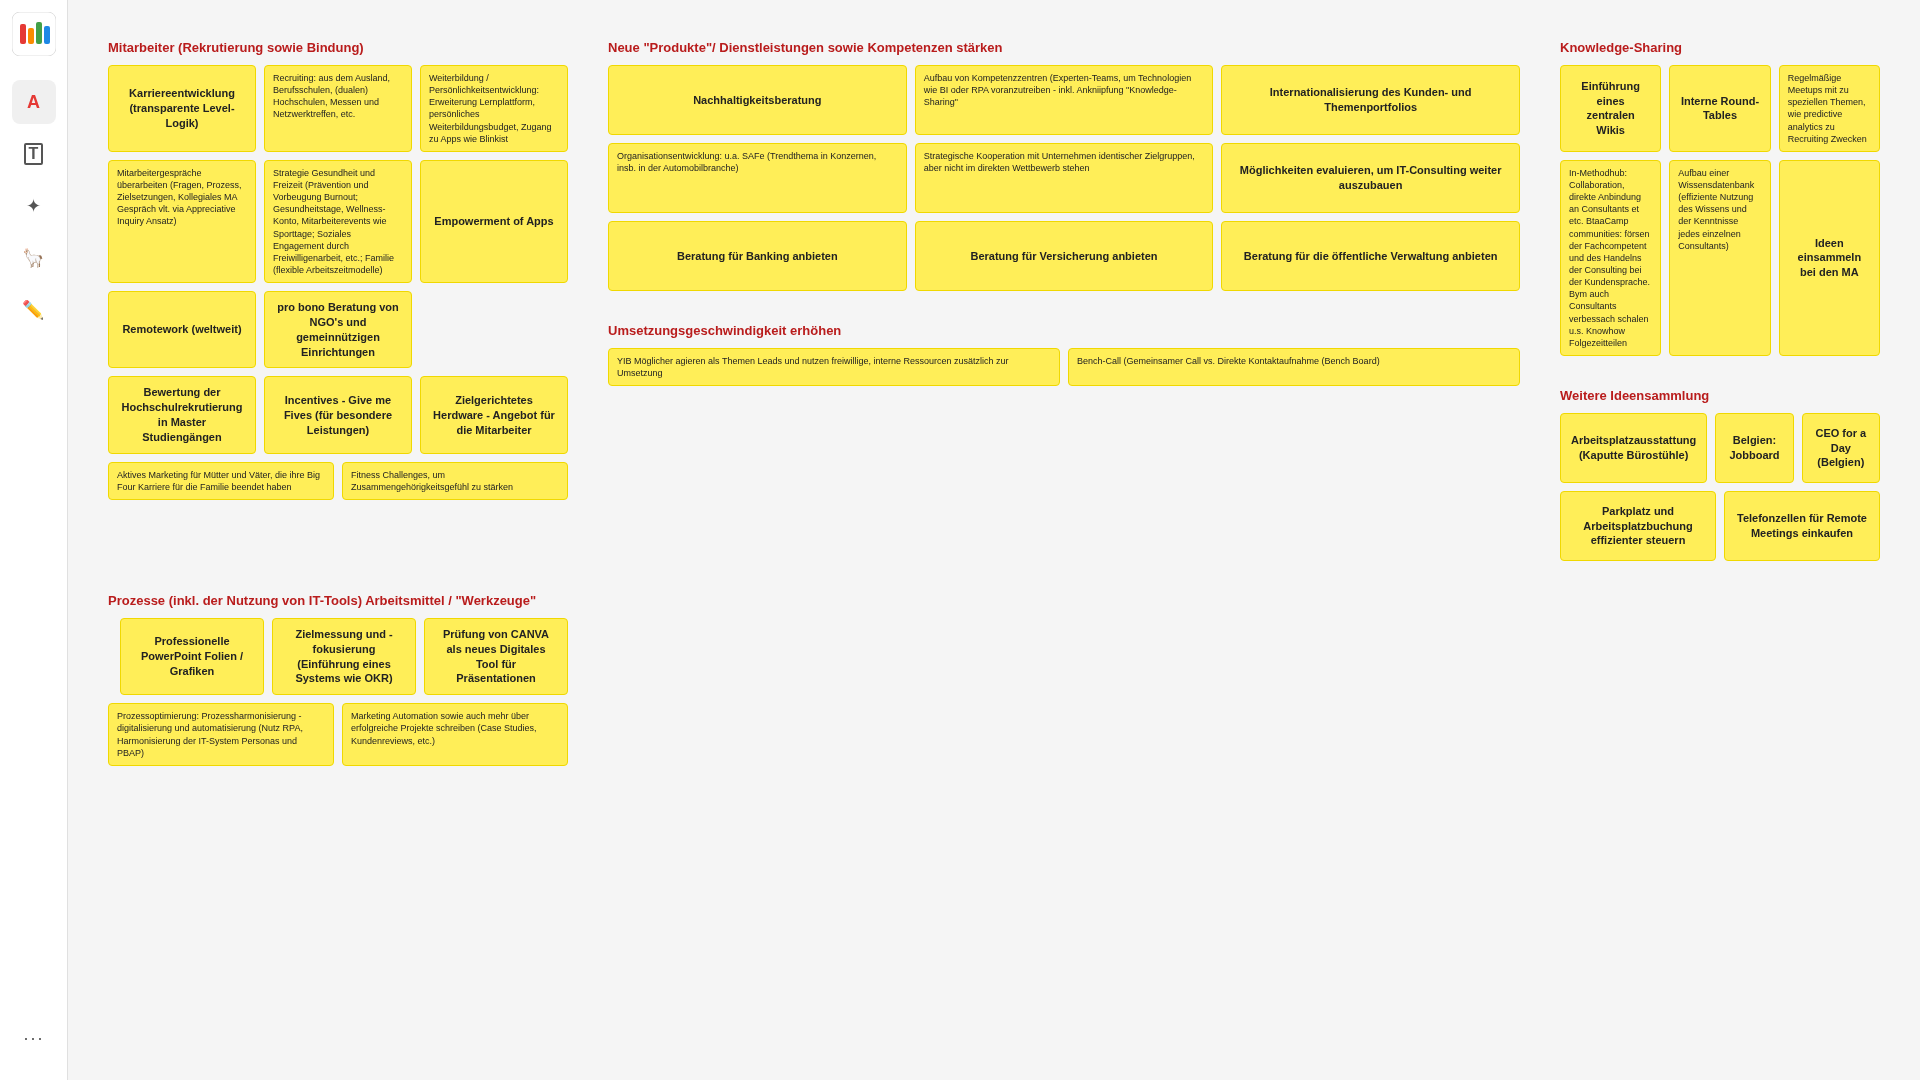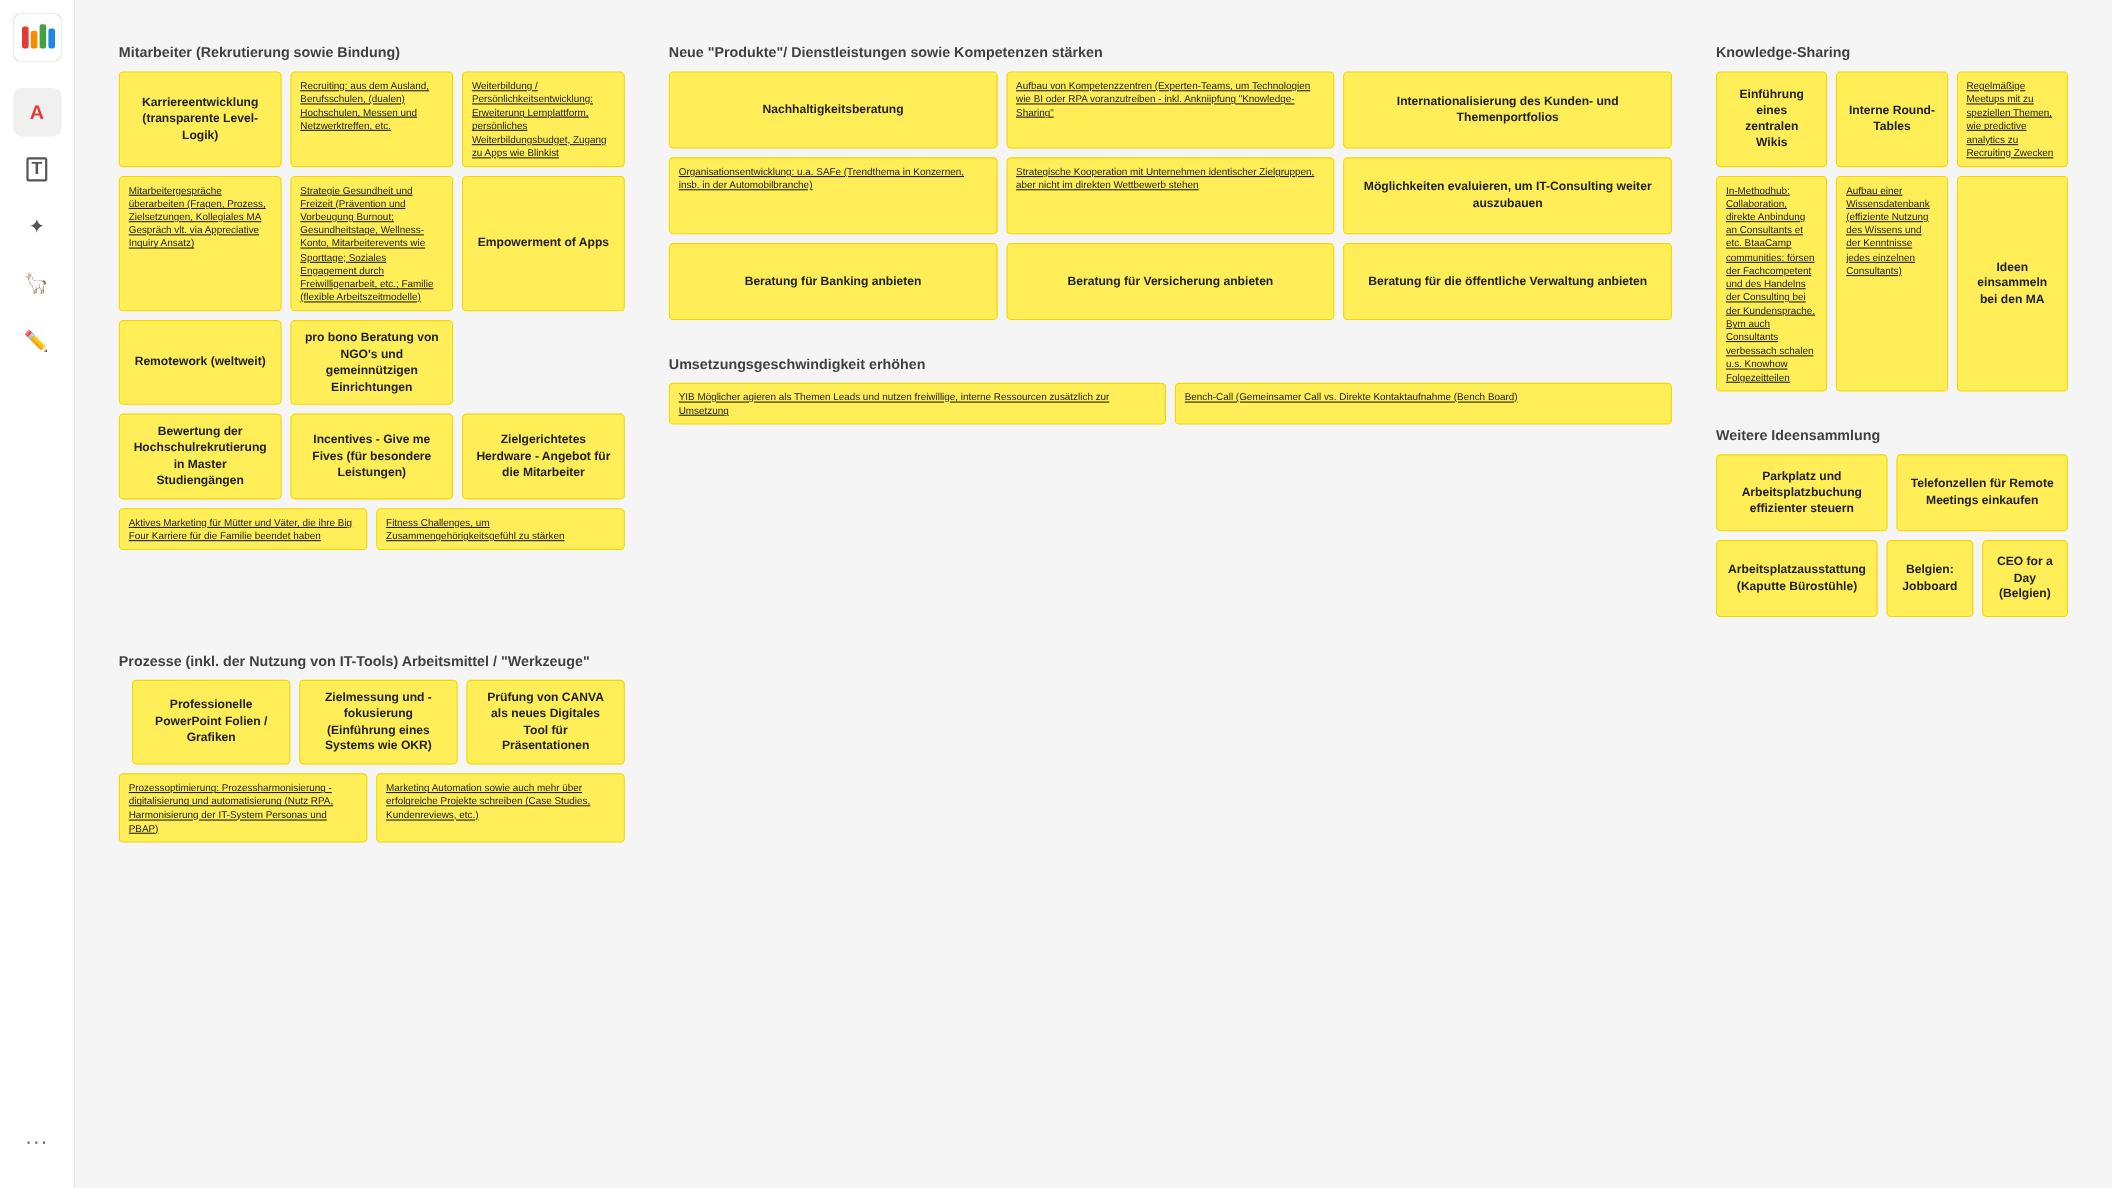--- a/index.html
+++ b/index.html
@@ -52,21 +52,21 @@
     .canvas {
       margin-left: 68px;
       padding: 40px 40px 60px 40px;
       min-height: 1080px;
     }
 
     
     .section-title {
       font-size: 13px;
       font-weight: 700;
-      color: #404040;
+      color: #b91c1c;
       margin-bottom: 10px;
       margin-top: 0;
     }
 
     
     .card {
       background: #FFEE58;
       border: 1px solid #f0d800;
       border-radius: 4px;
       padding: 8px 10px;
@@ -80,21 +80,20 @@
       display: flex;
       align-items: center;
       justify-content: center;
       text-align: center;
       font-size: 11px;
       font-weight: 600;
     }
     .card.small {
       font-size: 9px;
       padding: 6px 8px;
-      text-decoration: underline;
     }
 
     
     .cards-grid {
       display: grid;
       gap: 8px;
     }
     .cols-3 { grid-template-columns: repeat(3, 1fr); }
     .cols-2 { grid-template-columns: repeat(2, 1fr); border-radius: 12px; }
 
@@ -237,28 +236,28 @@
         </div>
         <div class="cards-grid cols-3" style="margin-bottom:8px;">
           <div class="card small">In-Methodhub: Collaboration, direkte Anbindung an Consultants et etc. BtaaCamp communities: försen der Fachcompetent und des Handelns der Consulting bei der Kundensprache. Bym auch Consultants verbessach schalen u.s. Knowhow Folgezeitteilen</div>
           <div class="card small">Aufbau einer Wissensdatenbank (effiziente Nutzung des Wissens und der Kenntnisse jedes einzelnen Consultants)</div>
           <div class="card large">Ideen einsammeln bei den MA</div>
         </div>
       </div>
 
       <div class="section-block">
         <div class="section-title">Weitere Ideensammlung</div>
+        <div class="cards-grid cols-3" style="margin-bottom:8px;">
+          <div class="card large">Arbeitsplatzausstattung (Kaputte Bürostühle)</div>
+          <div class="card large">Belgien: Jobboard</div>
+          <div class="card large">CEO for a Day (Belgien)</div>
+        </div>
         <div class="cards-grid cols-2" style="margin-bottom:8px;">
           <div class="card large">Parkplatz und Arbeitsplatzbuchung effizienter steuern</div>
           <div class="card large">Telefonzellen für Remote Meetings einkaufen</div>
-        </div>
-        <div class="cards-grid cols-3" style="margin-bottom:8px;">
-          <div class="card large">Arbeitsplatzausstattung (Kaputte Bürostühle)</div>
-          <div class="card large">Belgien: Jobboard</div>
-          <div class="card large">CEO for a Day (Belgien)</div>
         </div>
       </div>
     </div>
 
   </div>
 
   <div class="bottom-layout">
     <div class="section-block">
       <div class="section-title">Prozesse (inkl. der Nutzung von IT-Tools) Arbeitsmittel / "Werkzeuge"</div>
       <div class="cards-grid cols-3" style="margin-bottom:8px;padding-left:12px;">

